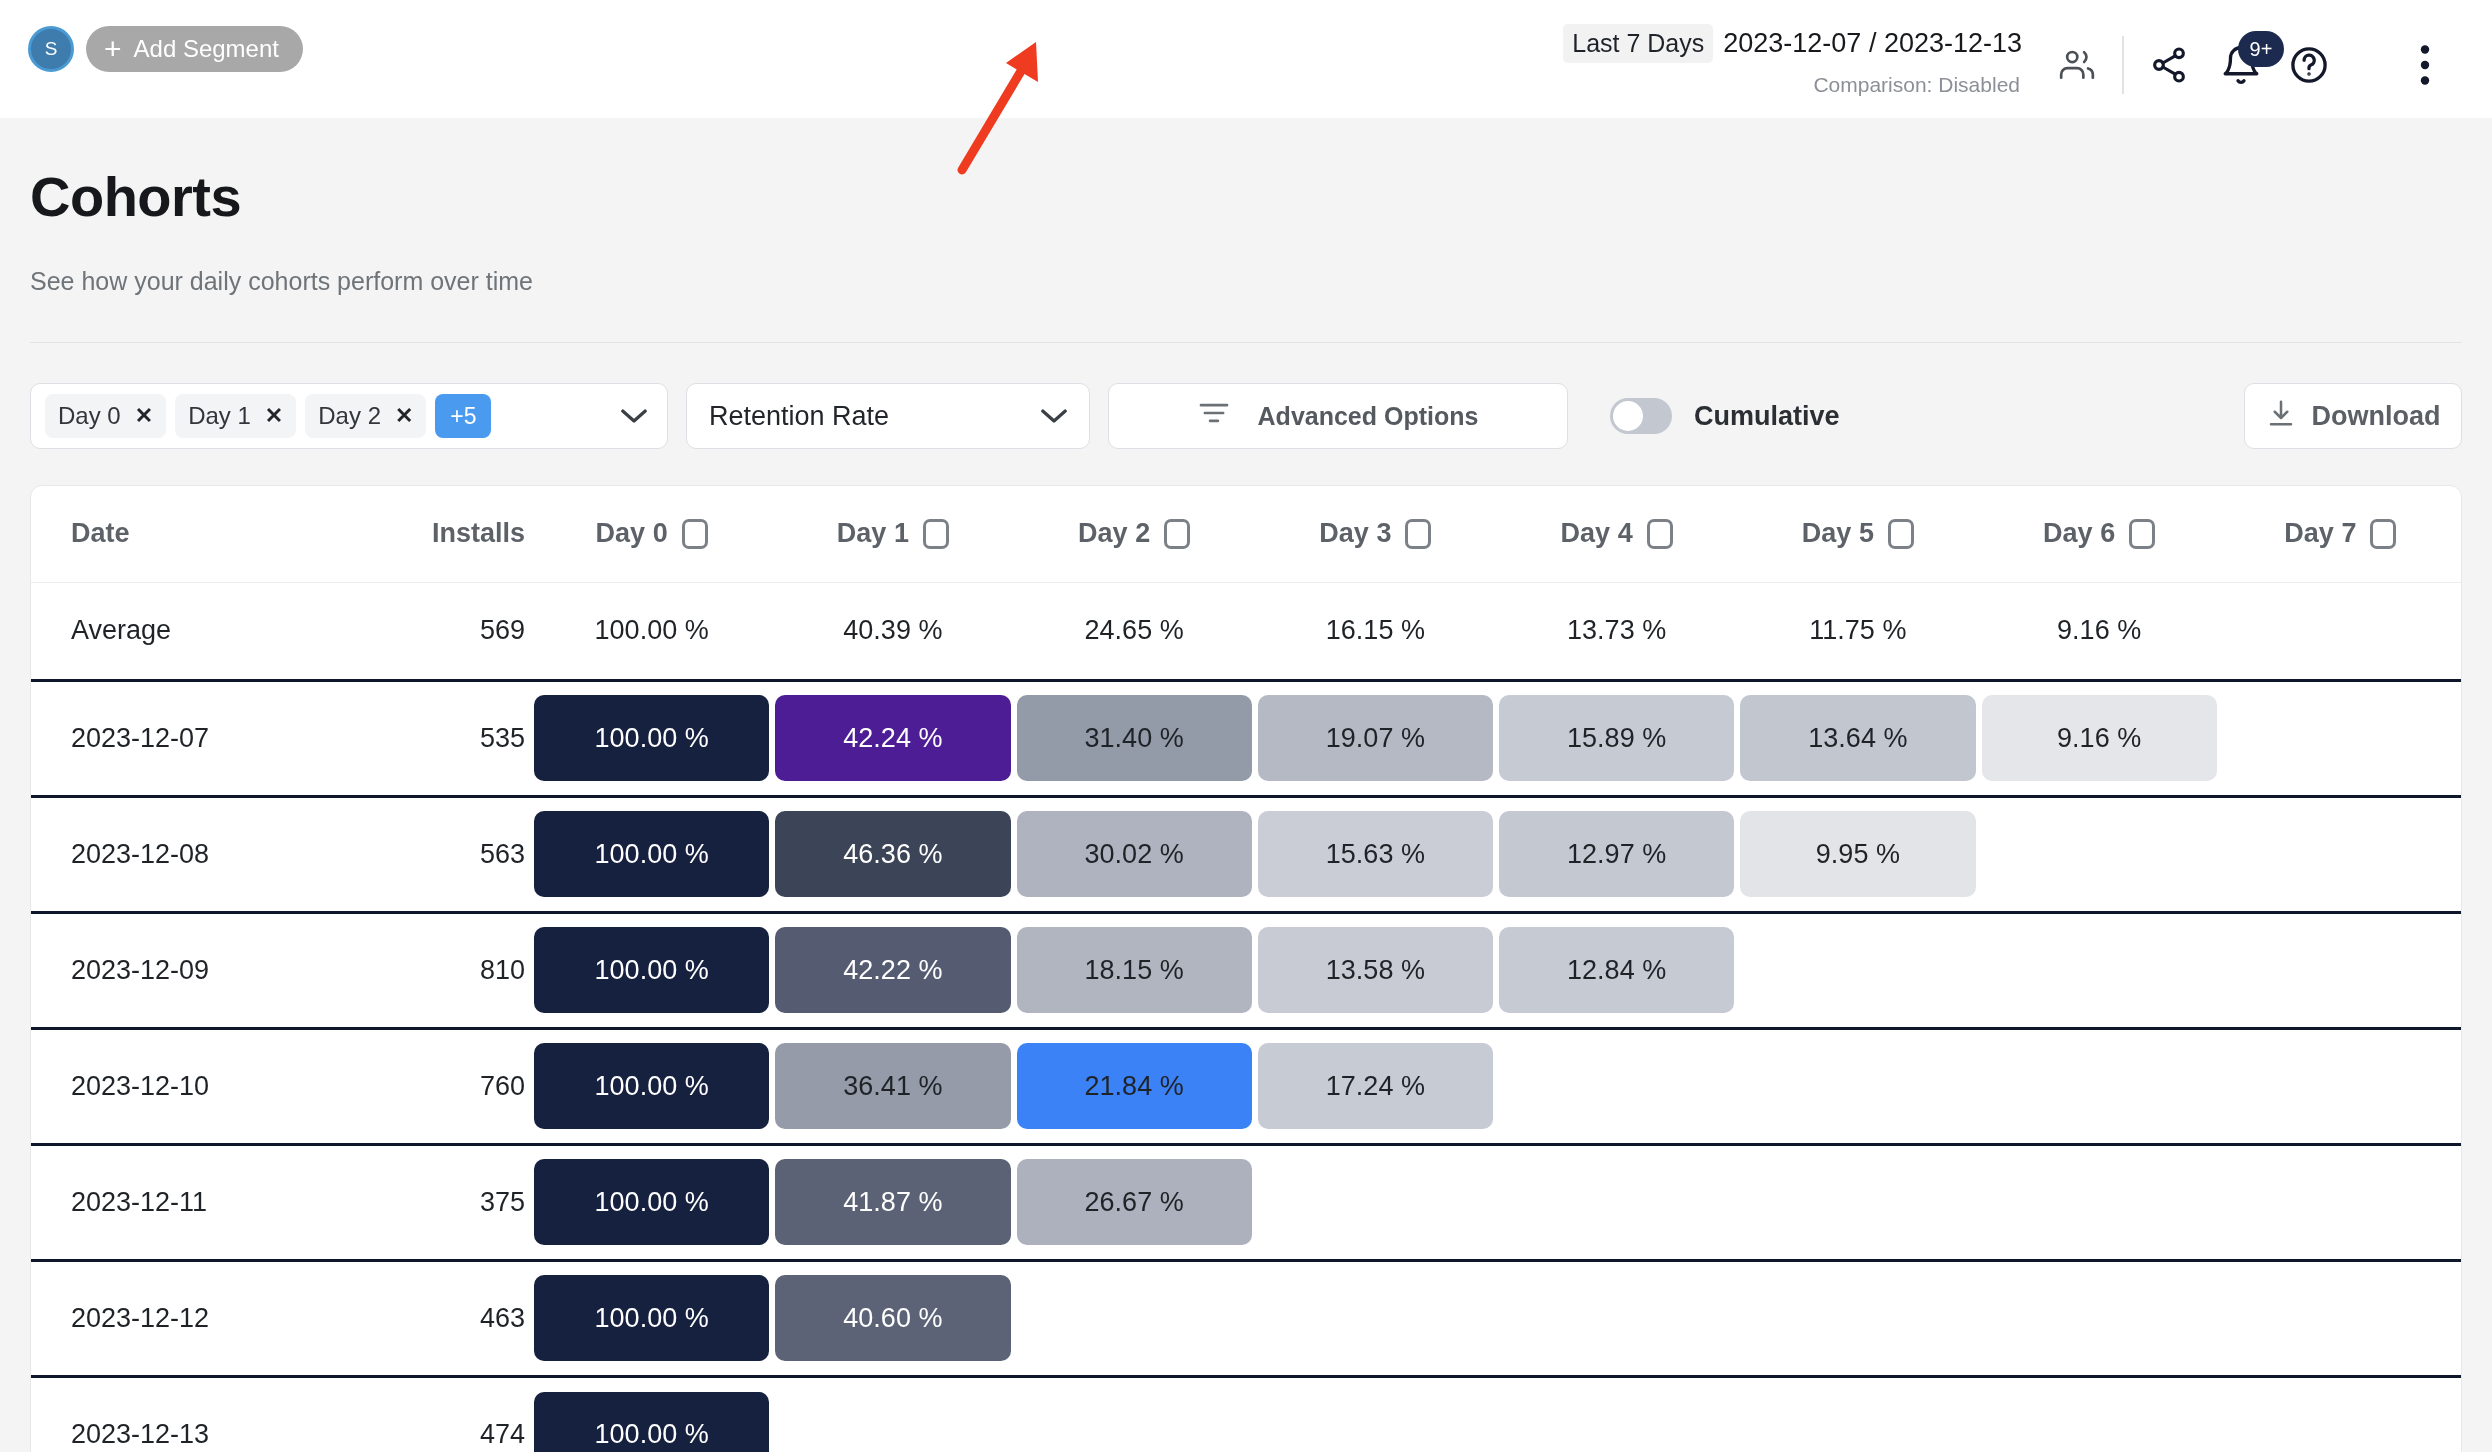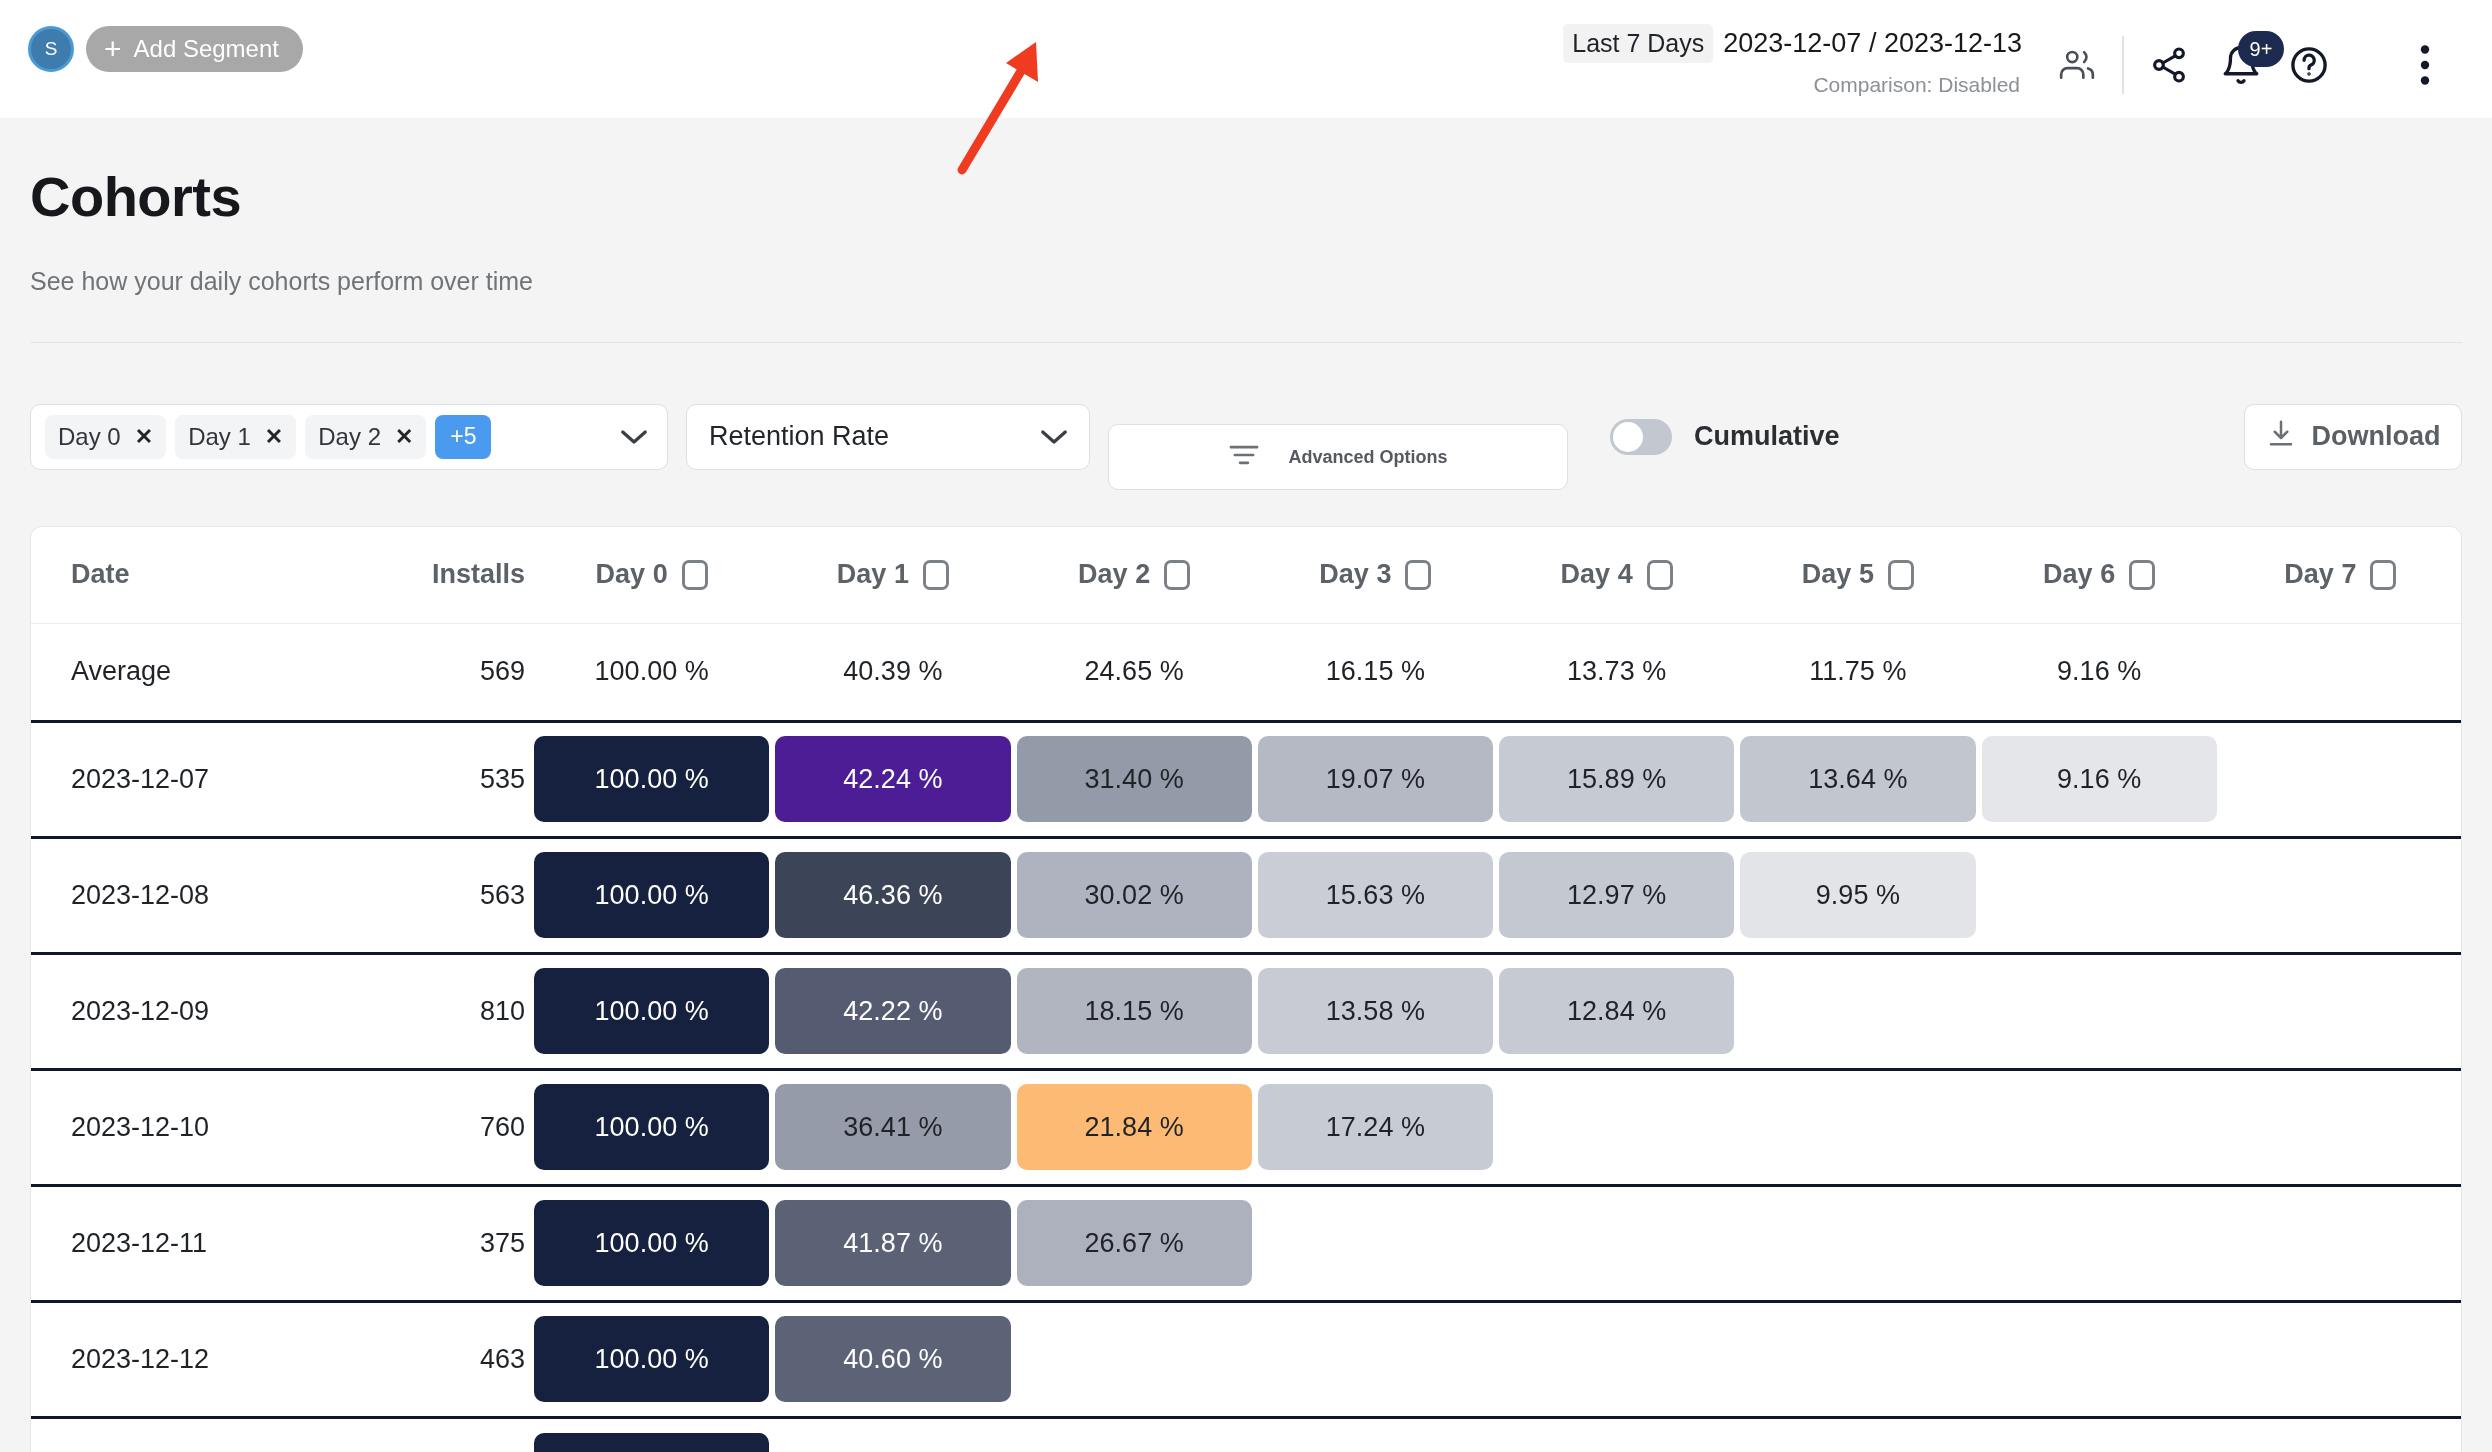--- a/index.html
+++ b/index.html
@@ -129,21 +129,21 @@
   .chip .x { font-size: 22px; font-weight: bold; color: #22262b; cursor: pointer; }
   .chip-more {
     background: #4a9af0; color: #ffffff; border-radius: 8px;
     height: 44px; min-width: 56px; padding: 0 12px;
     display: flex; align-items: center; justify-content: center;
     font-size: 23px;
   }
   .caret { margin-left: auto; font-size: 22px; color: #3a3f45; }
   .caret svg { display: block; }
   .select-box { width: 404px; padding: 0 20px 0 22px; font-size: 27px; color: #22262b; }
-  .adv-box { width: 460px; padding: 0 22px; gap: 28px; font-size: 18px; color: #555a60; font-weight: bold; justify-content: center; margin-top: 41px; }
+  .adv-box { width: 460px; padding: 0 22px; gap: 28px; font-size: 25px; color: #555a60; font-weight: bold; justify-content: center; }
   .toggle-wrap { display: flex; align-items: center; gap: 22px; margin-left: 24px; cursor: pointer; font-weight: bold; }
   .toggle {
     width: 62px; height: 36px; border-radius: 18px; background: #c2c7d0;
     position: relative;
   }
   .toggle .knob {
     position: absolute; top: 3px; left: 3px;
     width: 30px; height: 30px; border-radius: 50%; background: #ffffff;
   }
   .toggle-label { font-size: 27px; color: #2b2f34; }
@@ -479,21 +479,21 @@
         <tr class="data-row">
           <td class="c-date">2023-12-10</td>
           <td class="c-installs">760</td>
           <td class="c-val">
             <div class="cellbox" style="background:#16203f;color:#ffffff">100.00 %</div>
           </td>
           <td class="c-val">
             <div class="cellbox" style="background:#959ba8;color:#1f2327">36.41 %</div>
           </td>
           <td class="c-val">
-            <div class="cellbox" style="background:#fdba74;color:#1f2327">21.84 %</div>
+            <div class="cellbox" style="background:#3b82f6;color:#1f2327">21.84 %</div>
           </td>
           <td class="c-val">
             <div class="cellbox" style="background:#c7cbd3;color:#1f2327">17.24 %</div>
           </td>
           <td class="c-val"></td>
           <td class="c-val"></td>
           <td class="c-val"></td>
           <td class="c-val"></td>
         </tr>
         <tr class="data-row">

